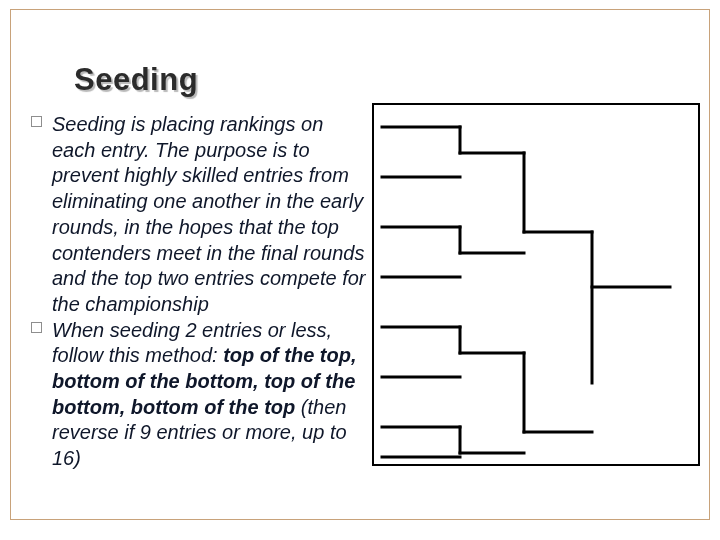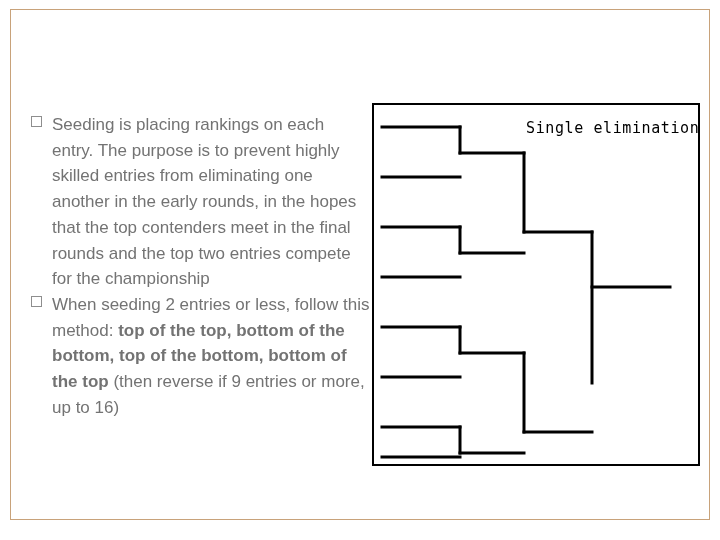--- a/index.html
+++ b/index.html
@@ -64,23 +64,24 @@
     letter-spacing: 0.5px;
     text-shadow: 2px 2px 1px #b9b9b9;
     white-space: nowrap;
   }
 
   .body-text {
     position: absolute;
     left: 30px;
     top: 112px;
     width: 340px;
-    font-size: 17px;
+    font-size: 20px;
     line-height: 25.7px;
-    color: #737373;
+    color: #0f172a;
+    font-style: italic;
   }
   .bullet-row {
     position: relative;
     padding-left: 22px;
   }
   .bullet-row + .bullet-row {
     margin-top: 0px;
   }
   .bullet-mark {
     position: absolute;
@@ -126,37 +127,37 @@
 </head>
 <body>
 
 <div class="slide">
 
   <div class="frame-top"></div>
   <div class="frame-left"></div>
   <div class="frame-right"></div>
   <div class="frame-bottom"></div>
 
+  <div class="title">Seeding</div>
 
   <div class="body-text">
 
     <div class="bullet-row">
       <span class="bullet-mark"></span>
       <span>Seeding is placing rankings on each entry. The purpose is to prevent highly skilled entries from eliminating one another in the early rounds, in the hopes that the top contenders meet in the final rounds and the top two entries compete for the championship</span>
     </div>
 
     <div class="bullet-row">
       <span class="bullet-mark"></span>
       <span>When seeding 2 entries or less, follow this method: </span><span class="b">top of the top, bottom of the bottom, top of the bottom, bottom of the top</span><span> (then reverse if 9 entries or more, up to 16)</span>
     </div>
 
   </div>
 
   <div class="bracket-box">
-    <div class="bracket-label">Single elimination</div>
 
     <svg class="bracket-svg" width="324" height="359" viewBox="0 0 324 359">
       <g stroke="#000000" stroke-width="3" fill="none" stroke-linecap="square">
 
         <line x1="8" y1="22" x2="86" y2="22"></line>
         <line x1="8" y1="72" x2="86" y2="72"></line>
         <line x1="8" y1="122" x2="86" y2="122"></line>
         <line x1="8" y1="172" x2="86" y2="172"></line>
         <line x1="8" y1="222" x2="86" y2="222"></line>
         <line x1="8" y1="272" x2="86" y2="272"></line>

